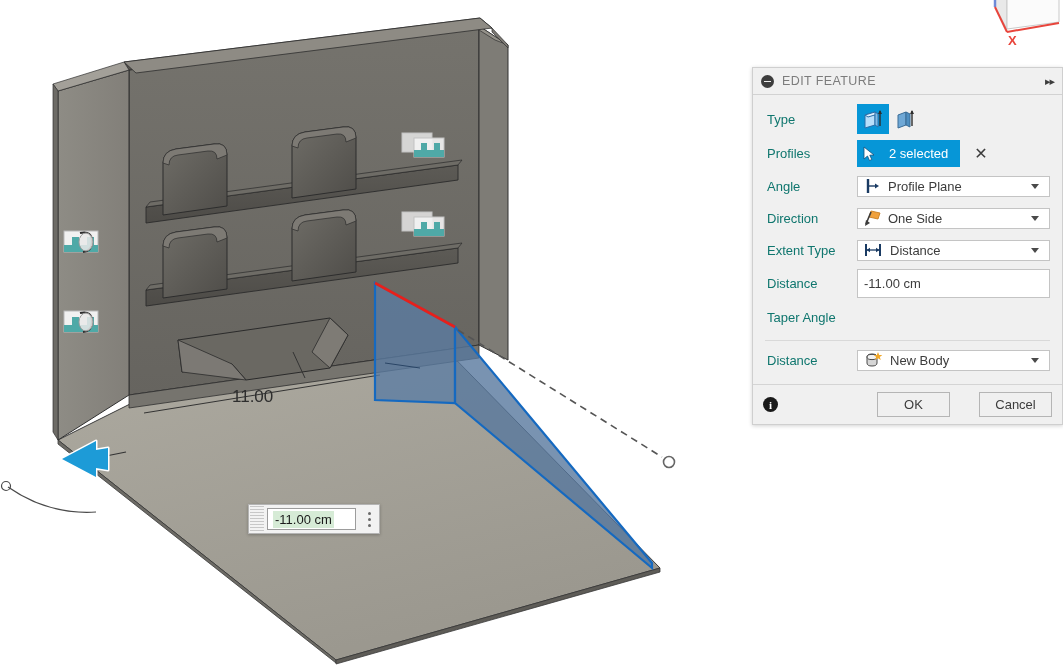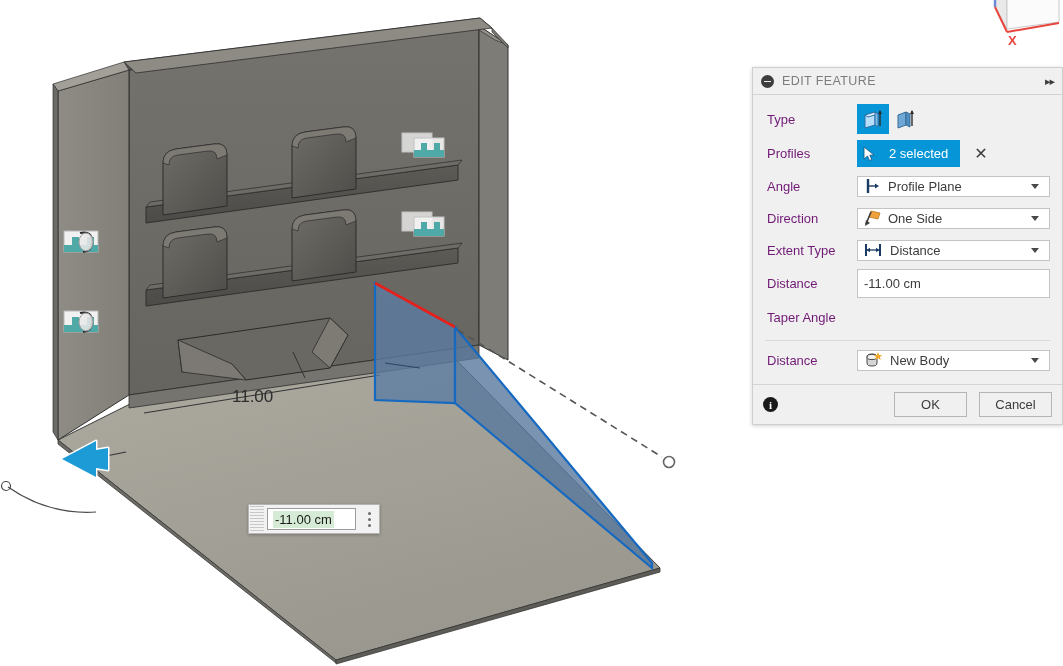--- a/index.html
+++ b/index.html
@@ -97,21 +97,21 @@
   }
 
   #dlg-body { padding: 6px 0 0 0; }
   .row {
     display: flex; align-items: center;
     padding: 3px 12px 3px 14px;
     min-height: 32px;
   }
   .row-label {
     width: 90px; flex: none;
-    font-size: 13px; color: #701a75;
+    font-size: 13px; color: #0f766e;
   }
   .row-ctl { flex: 1; display: flex; align-items: center; }
 
   
   .typebtn {
     width: 32px; height: 30px;
     display: flex; align-items: center; justify-content: center;
     cursor: default;
   }
   .typebtn.sel { background: #0696d7; }
@@ -180,21 +180,21 @@
     font-family: "Liberation Serif", serif;
     flex: none;
   }
   #footer-spacer { flex: 1; }
   .btn {
     height: 25px; min-width: 73px;
     background: #f0f0f0;
     border: 1px solid #b5b5b5;
     font-size: 13px; color: #3c3c3c;
     display: flex; align-items: center; justify-content: center;
-    margin-left: 12px;
+    margin-left: 29px;
   }
 </style>
 </head>
 <body>
 
 <div id="app">
 
   <div id="viewport">
     <svg width="752" height="666" viewBox="0 0 752 666">
       <defs>

